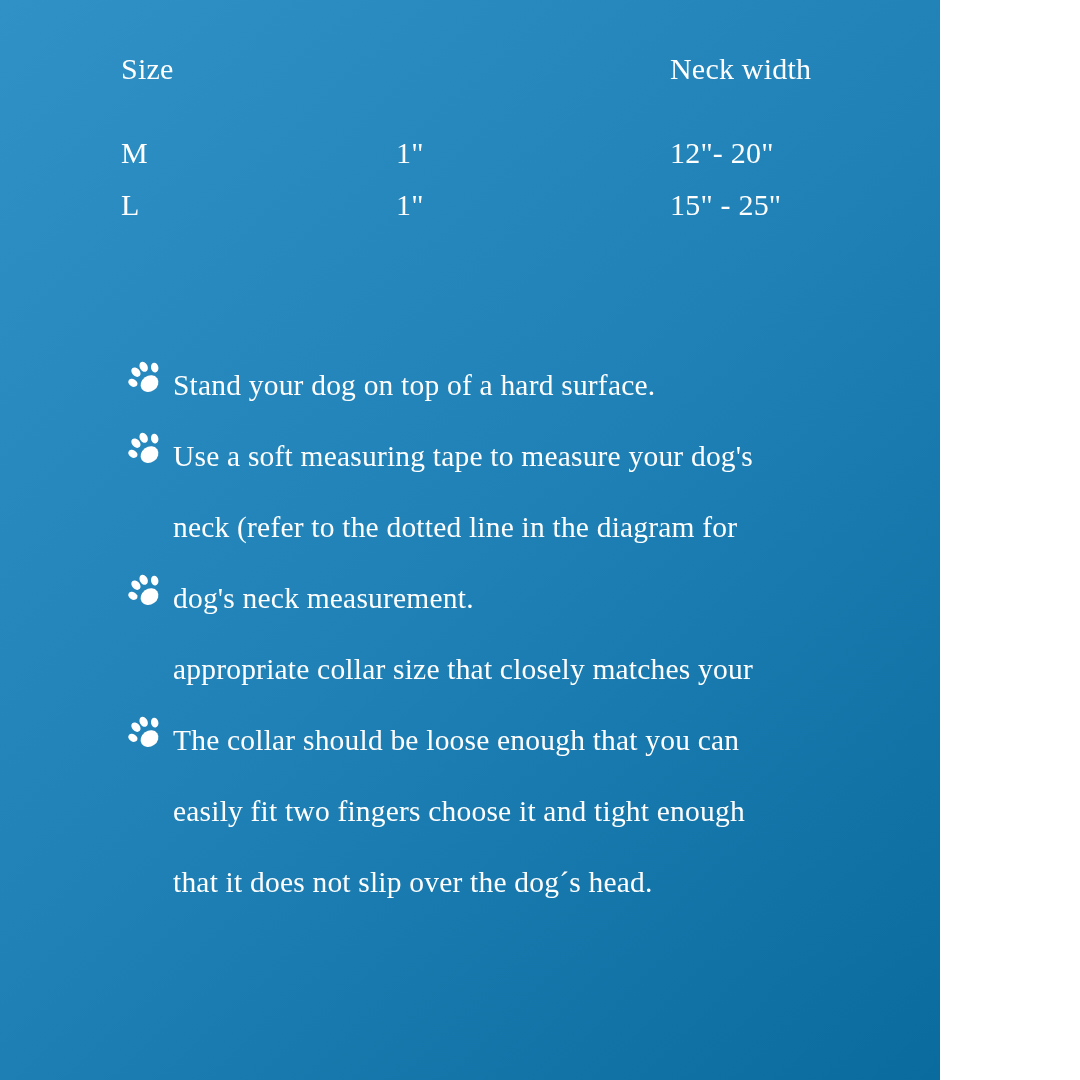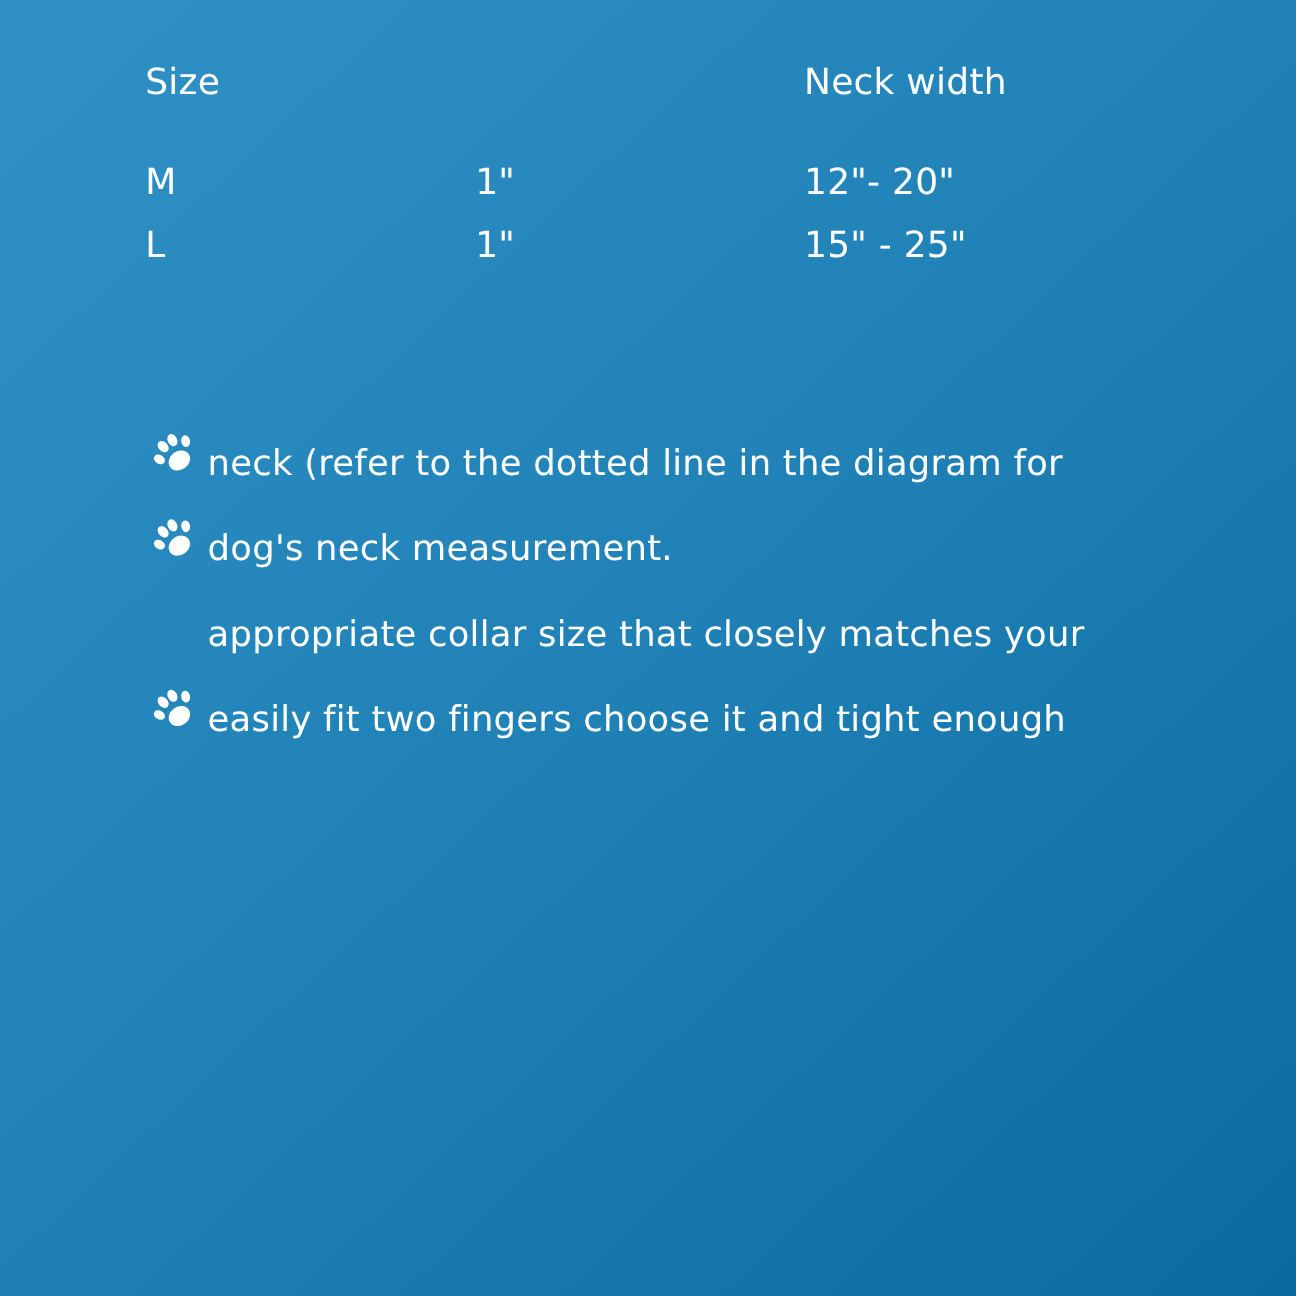--- a/index.html
+++ b/index.html
@@ -8,24 +8,25 @@
   }
   body {
     width: 1080px;
     height: 1080px;
     overflow: hidden;
     font-family: "DejaVu Sans", "Liberation Sans", sans-serif;
   }
   .canvas {
     position: absolute;
     left: 0; top: 0;
-    width: 1080px;
+    width: 940px;
     height: 1080px;
     background: linear-gradient(137deg, #2f91c6 0%, #1f81b6 50%, #0a6b9e 100%);
     color: #ffffff;
+    font-family: Liberation Serif, serif;
   }
 
   
   .size-table {
     position: absolute;
     left: 0; top: 0;
     width: 1080px;
   }
   .t-row {
     position: absolute;
@@ -90,31 +91,44 @@
     </div>
     <div class="t-row row-l">
       <span class="t-cell col-size">L</span>
       <span class="t-cell col-webbing">1"</span>
       <span class="t-cell col-neck">15" - 25"</span>
     </div>
   </div>
 
   <div class="instructions">
 
+    <div class="bullet-item">
+      <svg class="paw" viewBox="0 0 100 100" aria-hidden="true">
+        <g transform="rotate(-35 50 50)" fill="#ffffff">
+          <ellipse cx="50" cy="67" rx="23" ry="19"></ellipse>
+          <ellipse cx="18" cy="42" rx="9" ry="12" transform="rotate(-25 18 42)"></ellipse>
+          <ellipse cx="39" cy="25" rx="9.5" ry="13" transform="rotate(-8 39 25)"></ellipse>
+          <ellipse cx="62" cy="25" rx="9.5" ry="13" transform="rotate(8 62 25)"></ellipse>
+          <ellipse cx="83" cy="42" rx="9" ry="12" transform="rotate(25 83 42)"></ellipse>
+        </g>
+      </svg>
+      <div class="i-line">Stand your dog on top of a hard surface.</div>
+    </div>
 
     <div class="bullet-item">
       <svg class="paw" viewBox="0 0 100 100" aria-hidden="true">
         <g transform="rotate(-35 50 50)" fill="#ffffff">
           <ellipse cx="50" cy="67" rx="23" ry="19"></ellipse>
           <ellipse cx="18" cy="42" rx="9" ry="12" transform="rotate(-25 18 42)"></ellipse>
           <ellipse cx="39" cy="25" rx="9.5" ry="13" transform="rotate(-8 39 25)"></ellipse>
           <ellipse cx="62" cy="25" rx="9.5" ry="13" transform="rotate(8 62 25)"></ellipse>
           <ellipse cx="83" cy="42" rx="9" ry="12" transform="rotate(25 83 42)"></ellipse>
         </g>
       </svg>
+      <div class="i-line">Use a soft measuring tape to measure your dog's</div>
       <div class="i-line">neck (refer to the dotted line in the diagram for</div>
     </div>
 
     <div class="bullet-item">
       <svg class="paw" viewBox="0 0 100 100" aria-hidden="true">
         <g transform="rotate(-35 50 50)" fill="#ffffff">
           <ellipse cx="50" cy="67" rx="23" ry="19"></ellipse>
           <ellipse cx="18" cy="42" rx="9" ry="12" transform="rotate(-25 18 42)"></ellipse>
           <ellipse cx="39" cy="25" rx="9.5" ry="13" transform="rotate(-8 39 25)"></ellipse>
           <ellipse cx="62" cy="25" rx="9.5" ry="13" transform="rotate(8 62 25)"></ellipse>
@@ -128,17 +142,19 @@
     <div class="bullet-item">
       <svg class="paw" viewBox="0 0 100 100" aria-hidden="true">
         <g transform="rotate(-35 50 50)" fill="#ffffff">
           <ellipse cx="50" cy="67" rx="23" ry="19"></ellipse>
           <ellipse cx="18" cy="42" rx="9" ry="12" transform="rotate(-25 18 42)"></ellipse>
           <ellipse cx="39" cy="25" rx="9.5" ry="13" transform="rotate(-8 39 25)"></ellipse>
           <ellipse cx="62" cy="25" rx="9.5" ry="13" transform="rotate(8 62 25)"></ellipse>
           <ellipse cx="83" cy="42" rx="9" ry="12" transform="rotate(25 83 42)"></ellipse>
         </g>
       </svg>
+      <div class="i-line">The collar should be loose enough that you can</div>
       <div class="i-line">easily fit two fingers choose it and tight enough</div>
+      <div class="i-line">that it does not slip over the dog´s head.</div>
     </div>
 
   </div>
 </div>
 
 </body></html>

